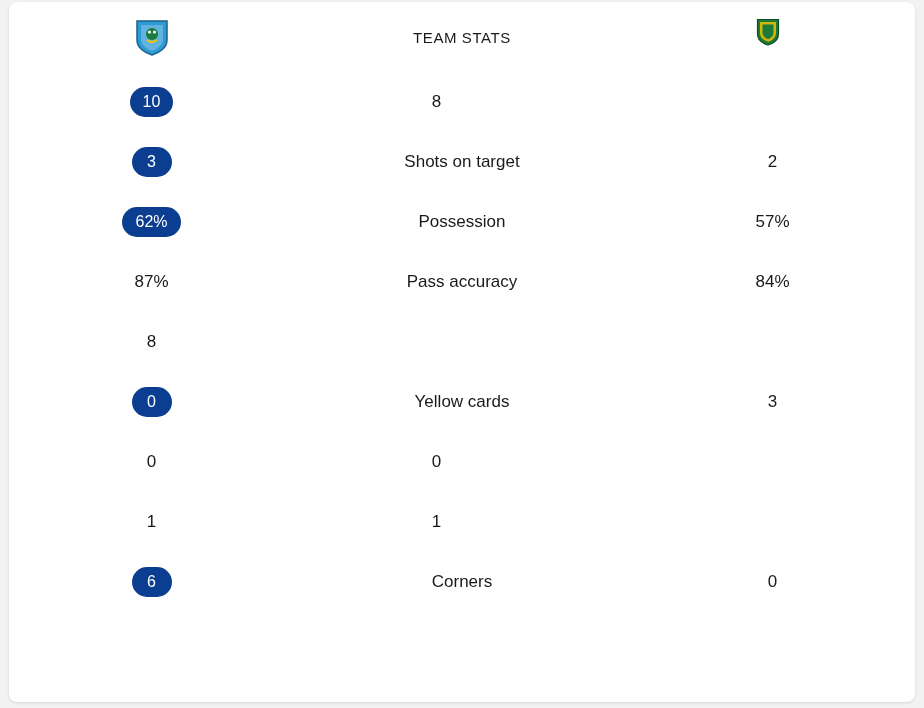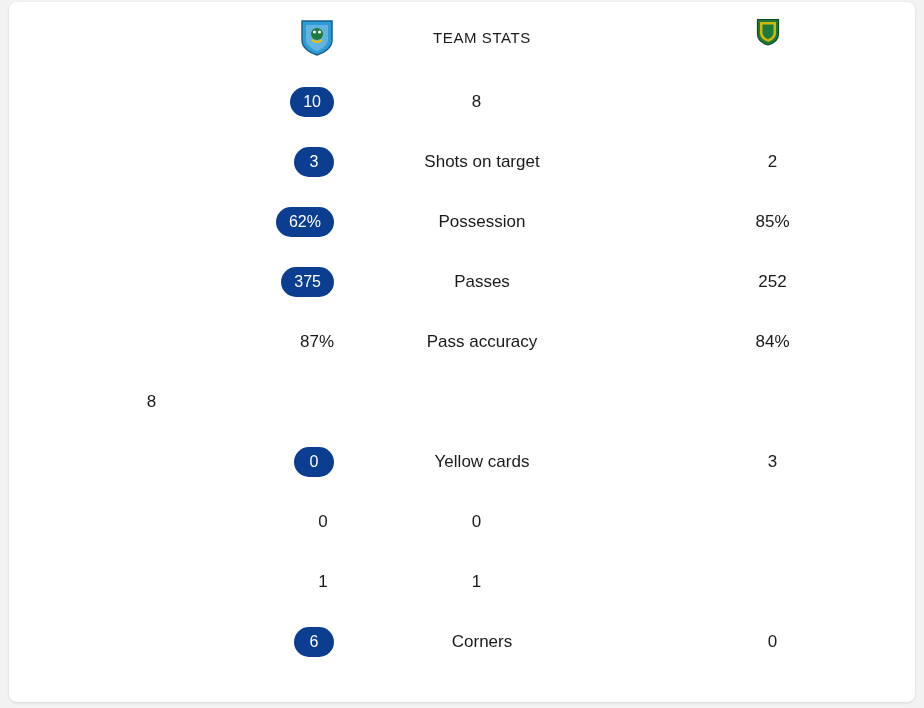--- a/index.html
+++ b/index.html
@@ -37,23 +37,22 @@
   }
   .row {
     display: flex;
     align-items: center;
     height: 60px;
     width: 906px;
   }
   .col-left {
     width: 285px;
     display: flex;
-    justify-content: flex-end;
+    justify-content: center;
     align-items: center;
-    padding-left: 40px;
   }
   .col-mid {
     flex: 1;
     display: flex;
     justify-content: center;
     align-items: flex-end;
   }
   .col-right {
     width: 285px;
     display: flex;
@@ -154,35 +153,24 @@
       </div>
 
       <div class="row">
         <div class="col-left">
           <span class="value pill">62%</span>
         </div>
         <div class="col-mid">
           <span class="label">Possession</span>
         </div>
         <div class="col-right">
-          <span class="value">85%</span>
-        </div>
-      </div>
-
-      <div class="row">
-        <div class="col-left">
-          <span class="value pill">375</span>
-        </div>
-        <div class="col-mid">
-          <span class="label">Passes</span>
-        </div>
-        <div class="col-right">
-          <span class="value">252</span>
-        </div>
-      </div>
+          <span class="value">57%</span>
+        </div>
+      </div>
+
 
       <div class="row">
         <div class="col-left">
           <span class="value">87%</span>
         </div>
         <div class="col-mid">
           <span class="label">Pass accuracy</span>
         </div>
         <div class="col-right">
           <span class="value">84%</span>

